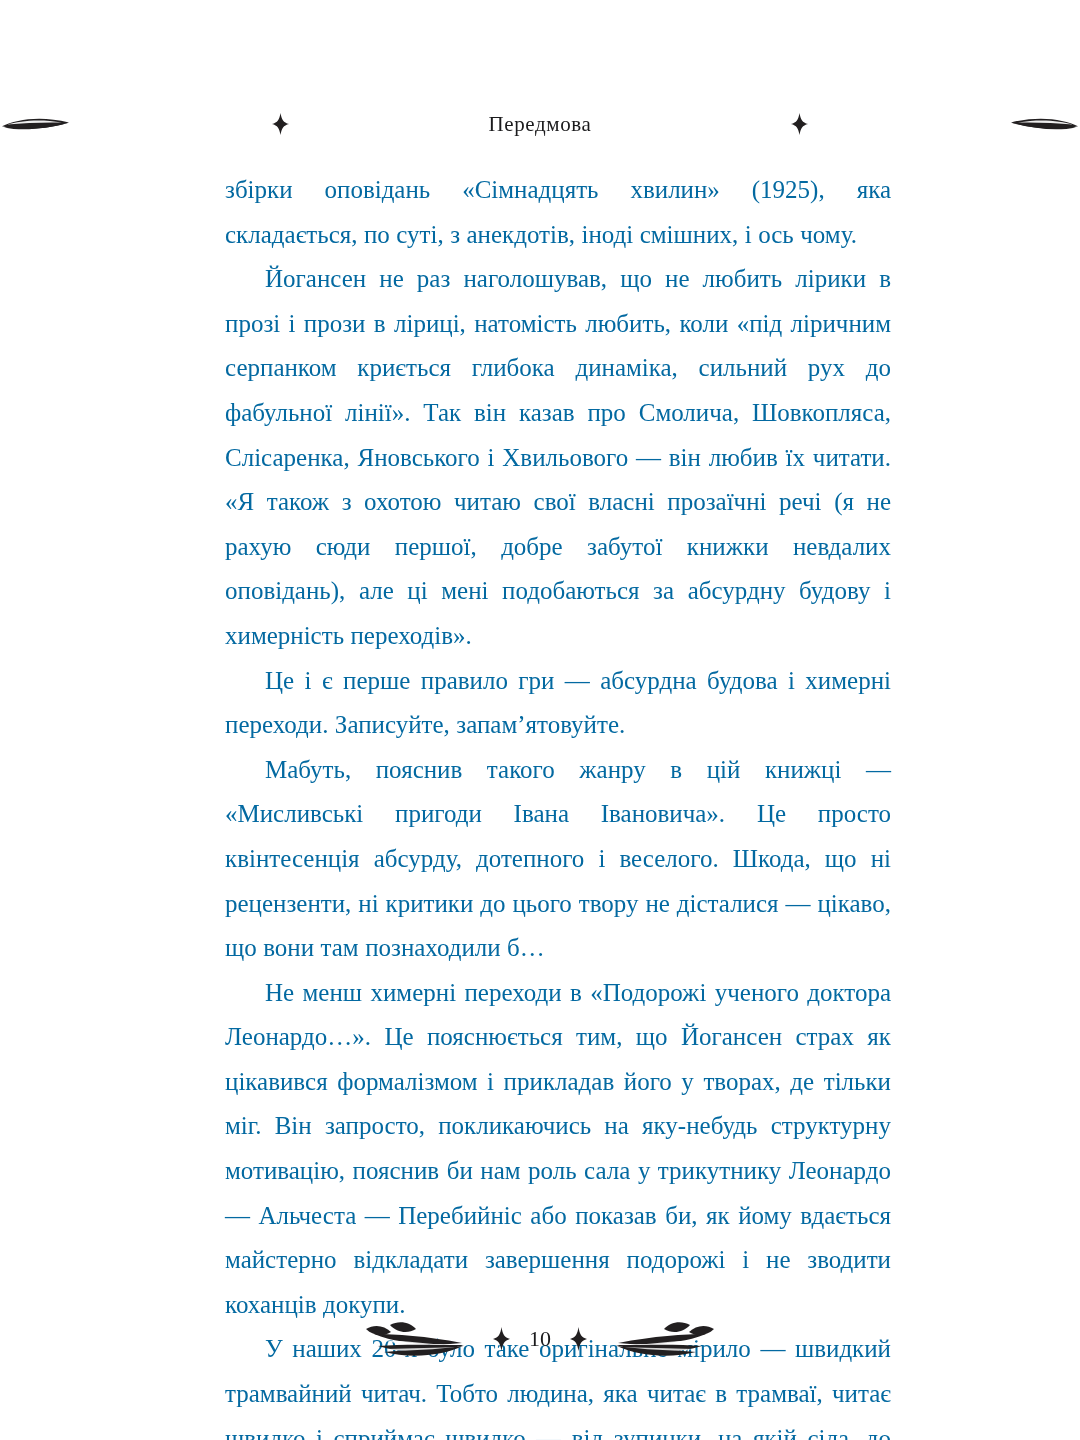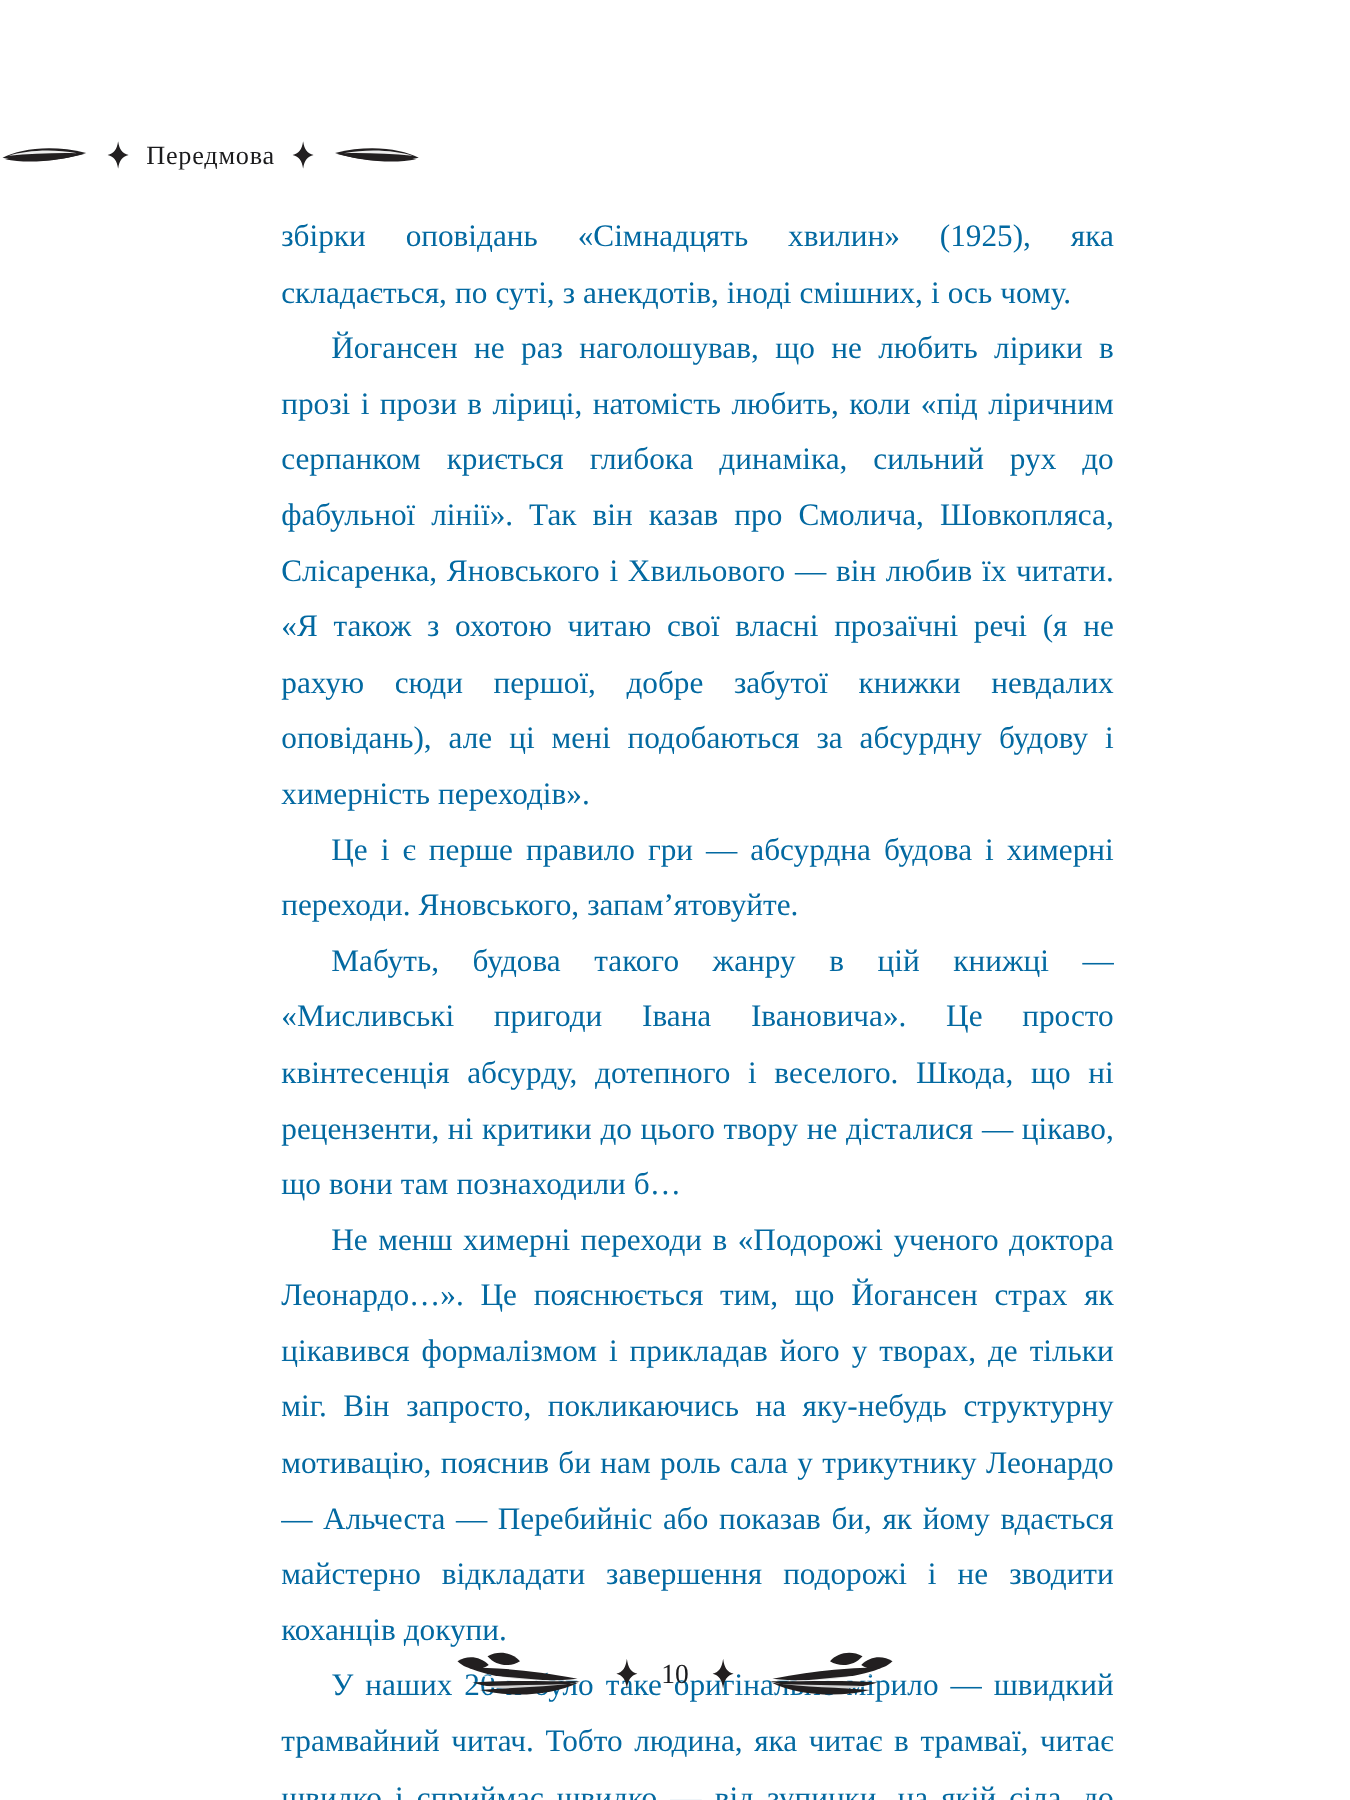--- a/index.html
+++ b/index.html
@@ -20,21 +20,21 @@
   }
 
   
   .running-head {
     position: absolute;
     top: 104px;
     left: 0;
     width: 1080px;
     display: flex;
     align-items: center;
-    justify-content: flex-start;
+    justify-content: space-between;
     gap: 14px;
     height: 40px;
   }
 
   .running-head-title {
     font-size: 21px;
     letter-spacing: 0.6px;
     color: #1b1b1d;
     font-weight: 400;
     white-space: nowrap;
@@ -133,22 +133,22 @@
           <path d="M4 14.4 C20 12.6, 44 12.0, 68 10.0 C46 16.0, 22 18.2, 4 14.4 Z" fill="#221f20"></path>
         </g>
       </svg>
     </span>
 
   </div>
 
   <div class="textblock">
     <p class="cont">збірки оповідань «Сімнадцять хвилин» (1925), яка складається, по суті, з анекдотів, іноді смішних, і ось чому.</p>
     <p>Йогансен не раз наголошував, що не любить лірики в прозі і прози в ліриці, натомість любить, коли «під ліричним серпанком криється глибока динаміка, сильний рух до фабульної лінії». Так він казав про Смолича, Шовкопляса, Слісаренка, Яновського і Хвильового — він любив їх читати. «Я також з охотою читаю свої власні прозаїчні речі (я не рахую сюди першої, добре забутої книжки невдалих оповідань), але ці мені подобаються за абсурдну будову і химерність переходів».</p>
-    <p>Це і є перше правило гри — абсурдна будова і химерні переходи. Яновського, запам’ятовуйте.</p>
-    <p>Мабуть, будова такого жанру в цій книжці — «Мисливські пригоди Івана Івановича». Це просто квінтесенція абсурду, дотепного і веселого. Шкода, що ні рецензенти, ні критики до цього твору не дісталися — цікаво, що вони там познаходили б…</p>
+    <p>Це і є перше правило гри — абсурдна будова і химерні переходи. Записуйте, запам’ятовуйте.</p>
+    <p>Мабуть, пояснив такого жанру в цій книжці — «Мисливські пригоди Івана Івановича». Це просто квінтесенція абсурду, дотепного і веселого. Шкода, що ні рецензенти, ні критики до цього твору не дісталися — цікаво, що вони там познаходили б…</p>
     <p>Не менш химерні переходи в «Подорожі ученого доктора Леонардо…». Це пояснюється тим, що Йогансен страх як цікавився формалізмом і прикладав його у творах, де тільки міг. Він запросто, покликаючись на яку-небудь структурну мотивацію, пояснив би нам роль сала у трикутнику Леонардо — Альчеста — Перебийніс або показав би, як йому вдається майстерно відкладати завершення подорожі і не зводити коханців докупи.</p>
     <p>У наших 20-х було таке оригінальне мірило — швидкий трамвайний читач. Тобто людина, яка читає в трамваї, читає швидко і сприймає швидко — від зупинки, на якій сіла, до зупинки, на якій вийшла. Так от один рецензент уважав, що «поплутаність сюжетних ліній» шкодитиме такому трам-</p>
   </div>
 
   <div class="folio">
 
     <span class="orn-leaf-left">
       <svg width="112" height="46" viewBox="0 0 112 46" aria-hidden="true">
         <path d="M2 13 C10 8, 20 9, 27 16 C20 21, 9 20, 2 13 Z" fill="#221f20"></path>
         <path d="M26 9 C35 4, 46 6, 52 13 C44 18, 33 17, 26 9 Z" fill="#221f20"></path>

